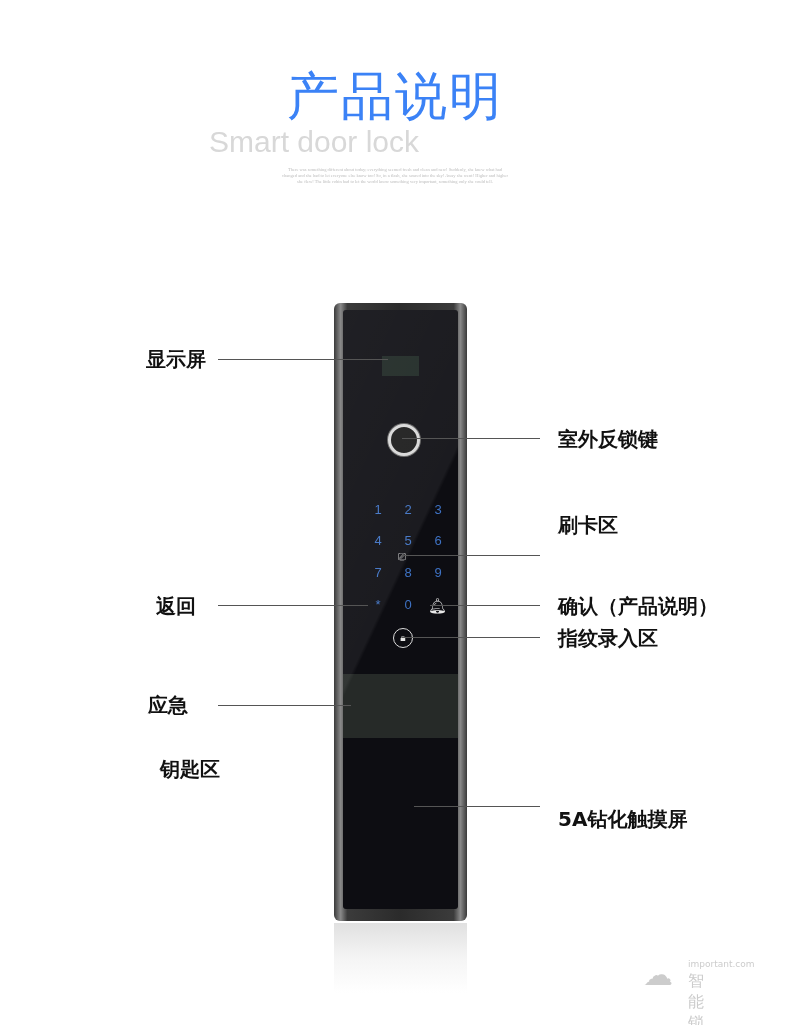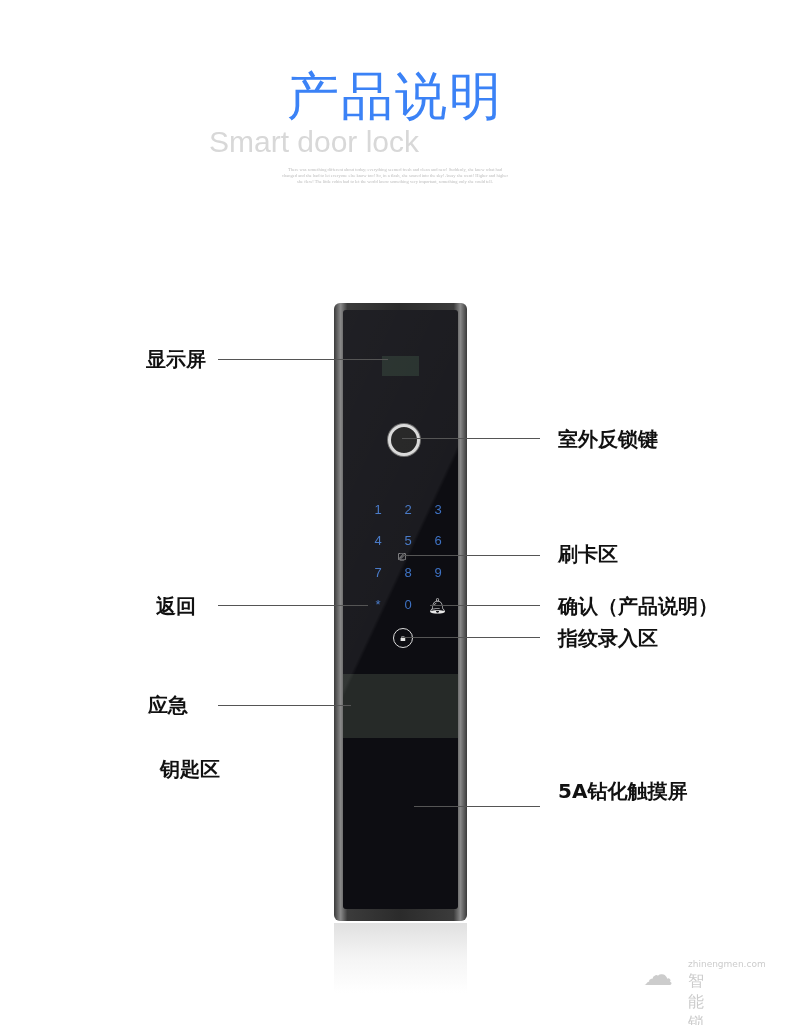--- a/index.html
+++ b/index.html
@@ -60,25 +60,25 @@
 <div class="line" style="left:402px;top:438px;width:138px"></div>
 <div class="line" style="left:402px;top:555px;width:138px"></div>
 <div class="line" style="left:218px;top:605px;width:150px"></div>
 <div class="line" style="left:430px;top:605px;width:110px"></div>
 <div class="line" style="left:402px;top:637px;width:138px"></div>
 <div class="line" style="left:218px;top:705px;width:133px"></div>
 <div class="line" style="left:414px;top:806px;width:126px"></div>
 
 <div class="label" style="left:146px;top:346px">显示屏</div>
 <div class="label" style="left:558px;top:426px">室外反锁键</div>
-<div class="label" style="left:558px;top:541px">刷卡区</div>
+<div class="label" style="left:558px;top:512px">刷卡区</div>
 <div class="label" style="left:156px;top:593px">返回</div>
 <div class="label" style="left:558px;top:593px">确认（产品说明）</div>
 <div class="label" style="left:558px;top:625px">指纹录入区</div>
 <div class="label" style="left:148px;top:692px">应急</div>
 <div class="label" style="left:160px;top:756px">钥匙区</div>
-<div class="label" style="left:558px;top:778px">5A钻化触摸屏</div>
+<div class="label" style="left:558px;top:806px">5A钻化触摸屏</div>
 
 <div class="wm">
   <span class="cloud">☁</span>
-  <span class="txt">zhinengmen.com</span>
+  <span class="txt">important.com</span>
   <span class="txt2">智能锁网</span>
 </div>
 
 </body></html>

